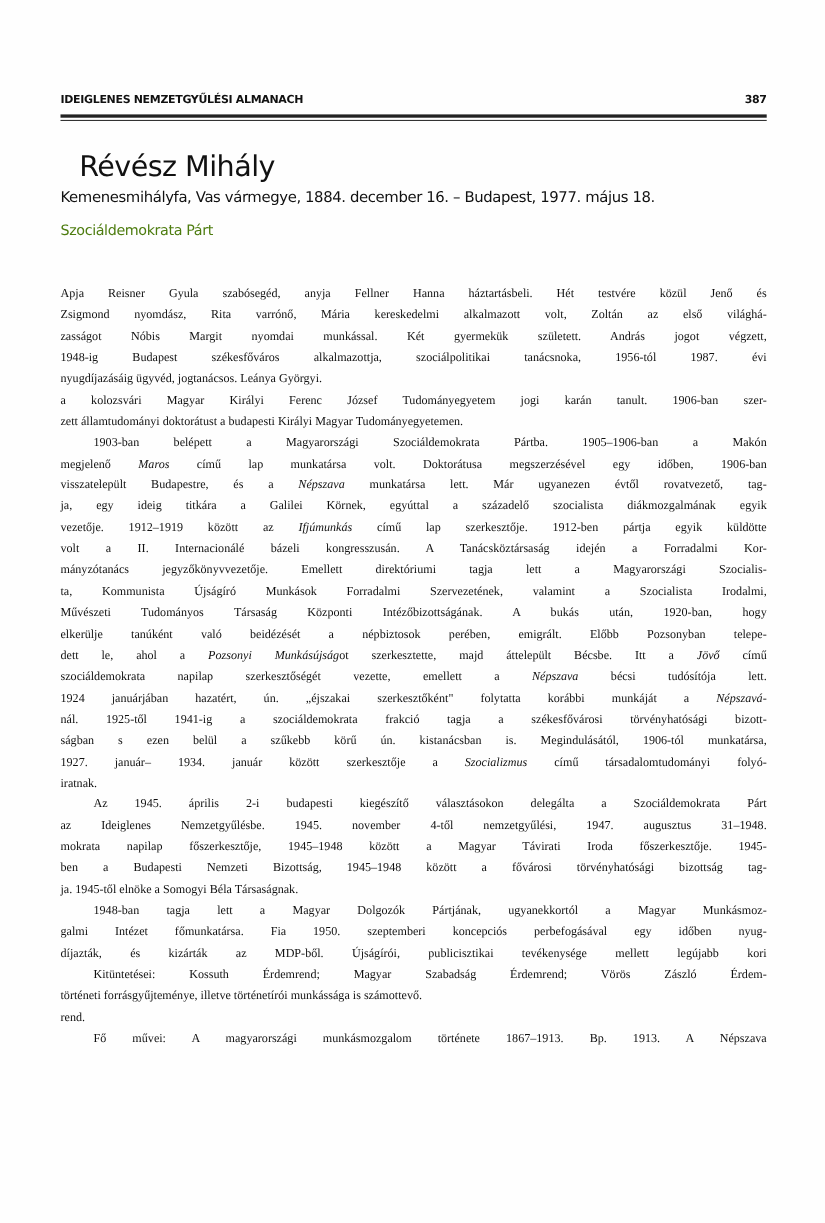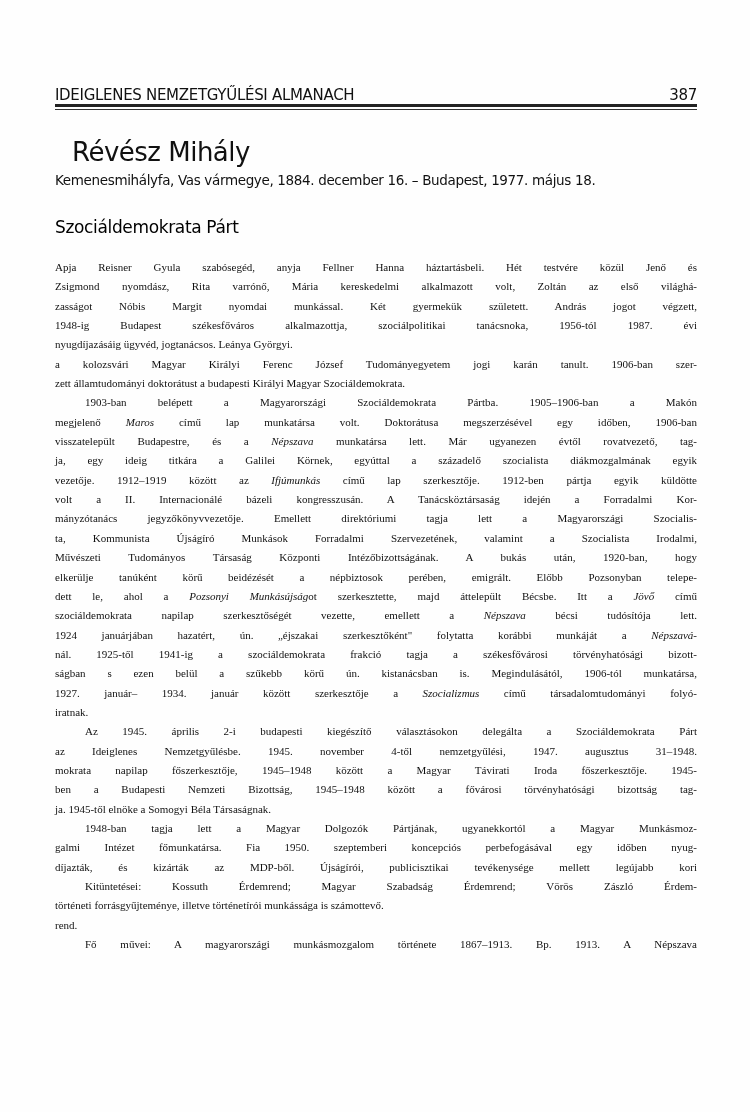--- a/index.html
+++ b/index.html
@@ -22,23 +22,24 @@
     }
     .running-head {
       position: absolute;
       top: 86px;
       left: 0;
       width: 642px;
       display: flex;
       justify-content: space-between;
       align-items: center;
       font-family: "DejaVu Sans", sans-serif;
-      font-size: 15px;
+      font-size: 10px;
       letter-spacing: -0.3px;
       color: #111;
+      font-weight: bold;
     }
     .running-head .title { text-transform: uppercase; }
     .rule-thick {
       position: absolute;
       top: 104px;
       left: 0;
       width: 642px;
       height: 3px;
       background: #222;
     }
@@ -67,26 +68,26 @@
       top: 172px;
       left: 0;
       font-family: "DejaVu Sans", sans-serif;
       font-size: 13.5px;
       letter-spacing: -0.35px;
       color: #111;
       white-space: nowrap;
     }
     .party {
       position: absolute;
-      top: 217px;
+      top: 203px;
       left: 0;
       font-family: "DejaVu Sans", sans-serif;
-      font-size: 17px;
+      font-size: 13px;
       letter-spacing: -0.35px;
-      color: #000000;
+      color: #4d7c0f;
     }
     .body-text {
       position: absolute;
       top: 258px;
       left: 0;
       width: 642px;
       font-family: "Liberation Serif", serif;
       font-size: 11px;
       line-height: 19.35px;
       color: #111;
@@ -119,31 +120,31 @@
   <div class="birth-death">Kemenesmihályfa, Vas vármegye, 1884. december 16. – Budapest, 1977. május 18.</div>
   <div class="party">Szociáldemokrata Párt</div>
 
   <div class="body-text" id="body-text">
       <span class="line">Apja Reisner Gyula szabósegéd, anyja Fellner Hanna háztartásbeli. Hét  testvére közül Jenő és</span>
       <span class="line">Zsigmond nyomdász, Rita varrónő, Mária kereskedelmi alkalmazott volt, Zoltán az első világhá-</span>
       <span class="line">zasságot Nóbis Margit nyomdai munkással. Két gyermekük született. András jogot végzett,</span>
       <span class="line">1948-ig Budapest székesfőváros alkalmazottja, szociálpolitikai tanácsnoka, 1956-tól 1987. évi</span>
       <span class="line last">nyugdíjazásáig ügyvéd, jogtanácsos. Leánya Györgyi.</span>
       <span class="line">a kolozsvári Magyar Királyi Ferenc József Tudományegyetem jogi karán tanult. 1906-ban szer-</span>
-      <span class="line last">zett államtudományi doktorátust a budapesti Királyi Magyar Szociáldemokrata.</span>
+      <span class="line last">zett államtudományi doktorátust a budapesti Királyi Magyar Tudományegyetemen.</span>
       <span class="line ind">1903-ban belépett a Magyarországi Szociáldemokrata Pártba. 1905–1906-ban a Makón</span>
       <span class="line">megjelenő <em>Maros</em> című lap munkatársa volt. Doktorátusa megszerzésével egy időben, 1906-ban</span>
       <span class="line">visszatelepült Budapestre, és a <em>Népszava</em> munkatársa lett. Már ugyanezen évtől rovatvezető, tag-</span>
       <span class="line">ja, egy ideig titkára a Galilei Körnek, egyúttal a századelő szocialista diákmozgalmának egyik</span>
       <span class="line">vezetője. 1912–1919 között az <em>Ifjúmunkás</em> című lap szerkesztője. 1912-ben pártja egyik küldötte</span>
       <span class="line">volt a II. Internacionálé bázeli kongresszusán. A Tanácsköztársaság idején a Forradalmi Kor-</span>
       <span class="line">mányzótanács jegyzőkönyvvezetője. Emellett direktóriumi tagja lett a Magyarországi Szocialis-</span>
       <span class="line">ta, Kommunista Újságíró Munkások Forradalmi Szervezetének, valamint a Szocialista Irodalmi,</span>
       <span class="line">Művészeti Tudományos Társaság Központi Intézőbizottságának. A bukás után, 1920-ban, hogy</span>
-      <span class="line">elkerülje tanúként körű beidézését a népbiztosok perében, emigrált. Előbb Pozsonyban telepe-</span>
+      <span class="line">elkerülje tanúként való beidézését a népbiztosok perében, emigrált. Előbb Pozsonyban telepe-</span>
       <span class="line">dett le, ahol a <em>Pozsonyi Munkásújság</em>ot szerkesztette, majd áttelepült Bécsbe. Itt a <em>Jövő</em> című</span>
       <span class="line">szociáldemokrata napilap szerkesztőségét vezette, emellett a <em>Népszava</em> bécsi tudósítója lett.</span>
       <span class="line">1924 januárjában hazatért, ún. „éjszakai szerkesztőként" folytatta korábbi munkáját a <em>Népszavá-</em></span>
       <span class="line">nál. 1925-től 1941-ig a szociáldemokrata frakció tagja a székesfővárosi törvényhatósági bizott-</span>
       <span class="line">ságban s ezen belül a szűkebb körű ún. kistanácsban is. Megindulásától, 1906-tól munkatársa,</span>
       <span class="line">1927. január– 1934. január között szerkesztője a <em>Szocializmus</em> című társadalomtudományi folyó-</span>
       <span class="line last">iratnak.</span>
       <span class="line ind">Az 1945. április 2-i budapesti kiegészítő választásokon delegálta a Szociáldemokrata Párt</span>
       <span class="line">az Ideiglenes Nemzetgyűlésbe. 1945. november 4-től nemzetgyűlési, 1947. augusztus 31–1948.</span>
       <span class="line">mokrata napilap főszerkesztője, 1945–1948 között a Magyar Távirati Iroda főszerkesztője. 1945-</span>

